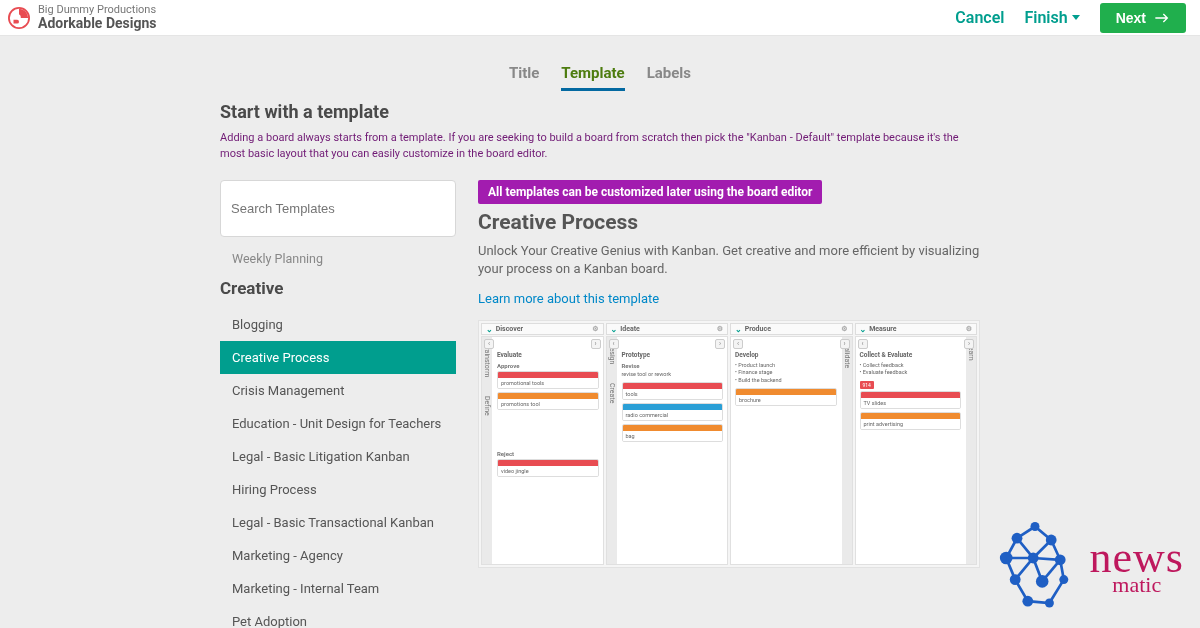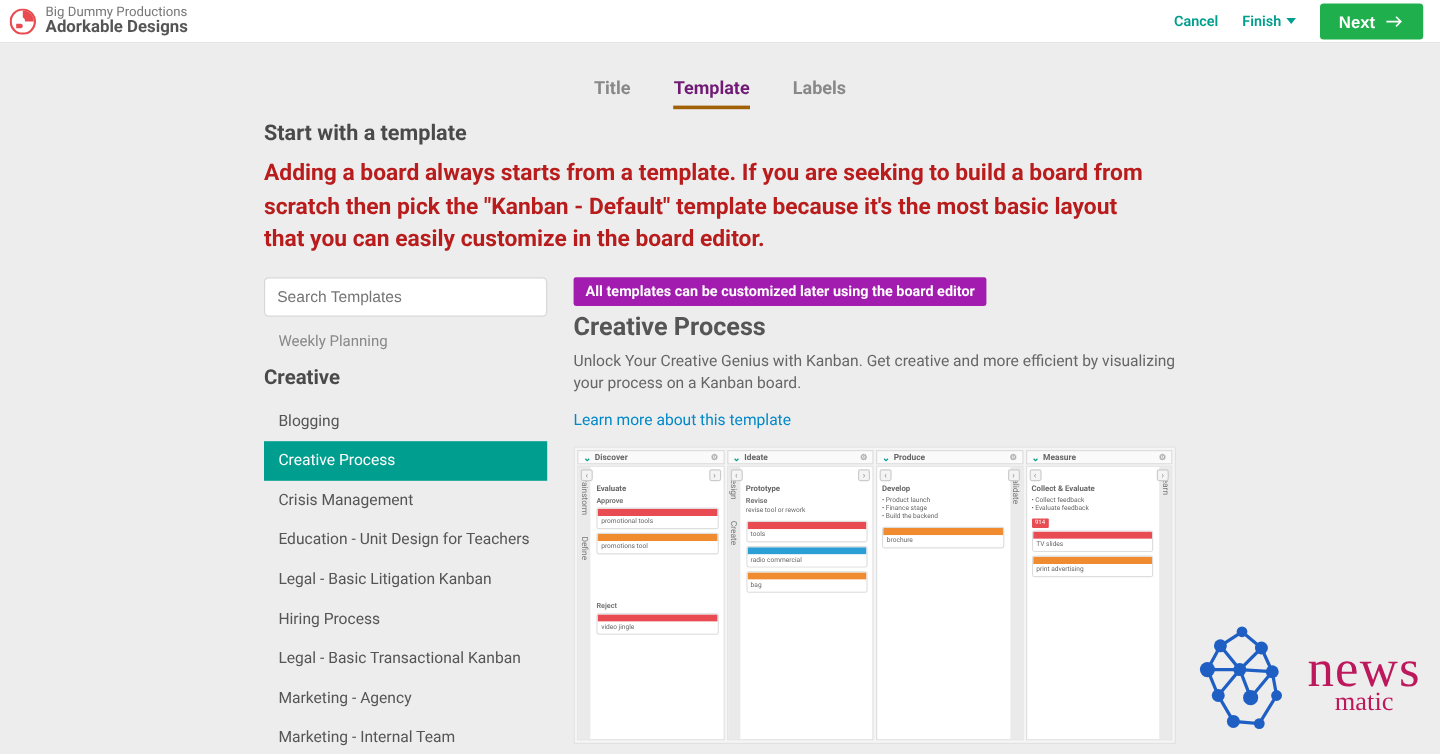--- a/index.html
+++ b/index.html
@@ -6,40 +6,40 @@
   body { font-family: -apple-system, BlinkMacSystemFont, "Segoe UI", Roboto, Helvetica, Arial, sans-serif; background: #ededed; color: #333; width: 1200px; height: 628px; overflow: hidden; position: relative; }
   
   
   .topbar { background: #fff; height: 36px; display: flex; align-items: center; padding: 0 8px; border-bottom: 1px solid #e5e5e5; }
   .logo { width: 22px; height: 22px; margin-right: 8px; }
   .logo svg { width: 100%; height: 100%; }
   .breadcrumb { flex: 1; line-height: 1.1; }
   .breadcrumb .org { font-size: 11px; color: #777; }
   .breadcrumb .title { font-size: 14px; font-weight: 700; color: #555; }
   .top-actions { display: flex; align-items: center; gap: 20px; padding-right: 6px; }
-  .link-btn { color: #009e8e; font-size: 12px; font-weight: 600; cursor: pointer; display: flex; align-items: center; gap: 4px; }
+  .link-btn { color: #009e8e; font-size: 16px; font-weight: 600; cursor: pointer; display: flex; align-items: center; gap: 4px; }
   .primary-btn { background: #20af4d; color: #fff; border: none; border-radius: 3px; padding: 7px 16px; font-size: 14px; font-weight: 700; display: flex; align-items: center; gap: 8px; cursor: pointer; }
   .primary-btn svg { width: 16px; height: 14px; fill: none; stroke: #fff; stroke-width: 2; }
   .caret { width: 0; height: 0; border-left: 4px solid transparent; border-right: 4px solid transparent; border-top: 5px solid #009e8e; }
 
   
-  .tabs { display: flex; justify-content: center; gap: 36px; padding: 28px 0 10px; }
+  .tabs { display: flex; justify-content: center; gap: 22px; padding: 28px 0 10px; }
   .tab { font-size: 15px; font-weight: 700; color: #888; cursor: pointer; padding-bottom: 6px; }
-  .tab.active { color: #701a75; border-bottom: 3px solid #a16207; }
+  .tab.active { color: #4d7c0f; border-bottom: 3px solid #0369a1; }
 
   
   .content { padding: 0 220px; }
   .page-title { font-size: 18px; font-weight: 700; color: #4a4a4a; margin-bottom: 8px; }
-  .page-desc { font-size: 19px; color: #b91c1c; line-height: 1.45; margin-bottom: 18px; max-width: 740px; font-weight: bold; }
+  .page-desc { font-size: 11px; color: #701a75; line-height: 1.45; margin-bottom: 18px; max-width: 740px; }
 
   .two-col { display: flex; gap: 22px; }
 
   
   .left-col { width: 236px; flex-shrink: 0; }
-  .search-box { width: 100%; padding: 8px 10px; border: 1px solid #d7d7d7; border-radius: 4px; font-size: 13px; background: #fff; }
+  .search-box { width: 100%; padding: 20px 10px; border: 1px solid #d7d7d7; border-radius: 4px; font-size: 13px; background: #fff; }
   .list-wrap { margin-top: 8px; height: 394px; overflow-y: auto; position: relative; }
   .list-wrap::-webkit-scrollbar { width: 12px; height: 12px; }
   .list-wrap::-webkit-scrollbar-track { background: #f1f1f1; }
   .list-wrap::-webkit-scrollbar-thumb { background: #c4c4c4; border-radius: 0; }
   .faded-item { font-size: 12.5px; color: #888; padding: 6px 12px; }
   .section-head { font-size: 17px; font-weight: 700; color: #4a4a4a; padding: 6px 0 10px; }
   .list-item { font-size: 13px; color: #555; padding: 9px 12px; cursor: pointer; }
   .list-item.selected { background: #009e8e; color: #fff; }
   
   

